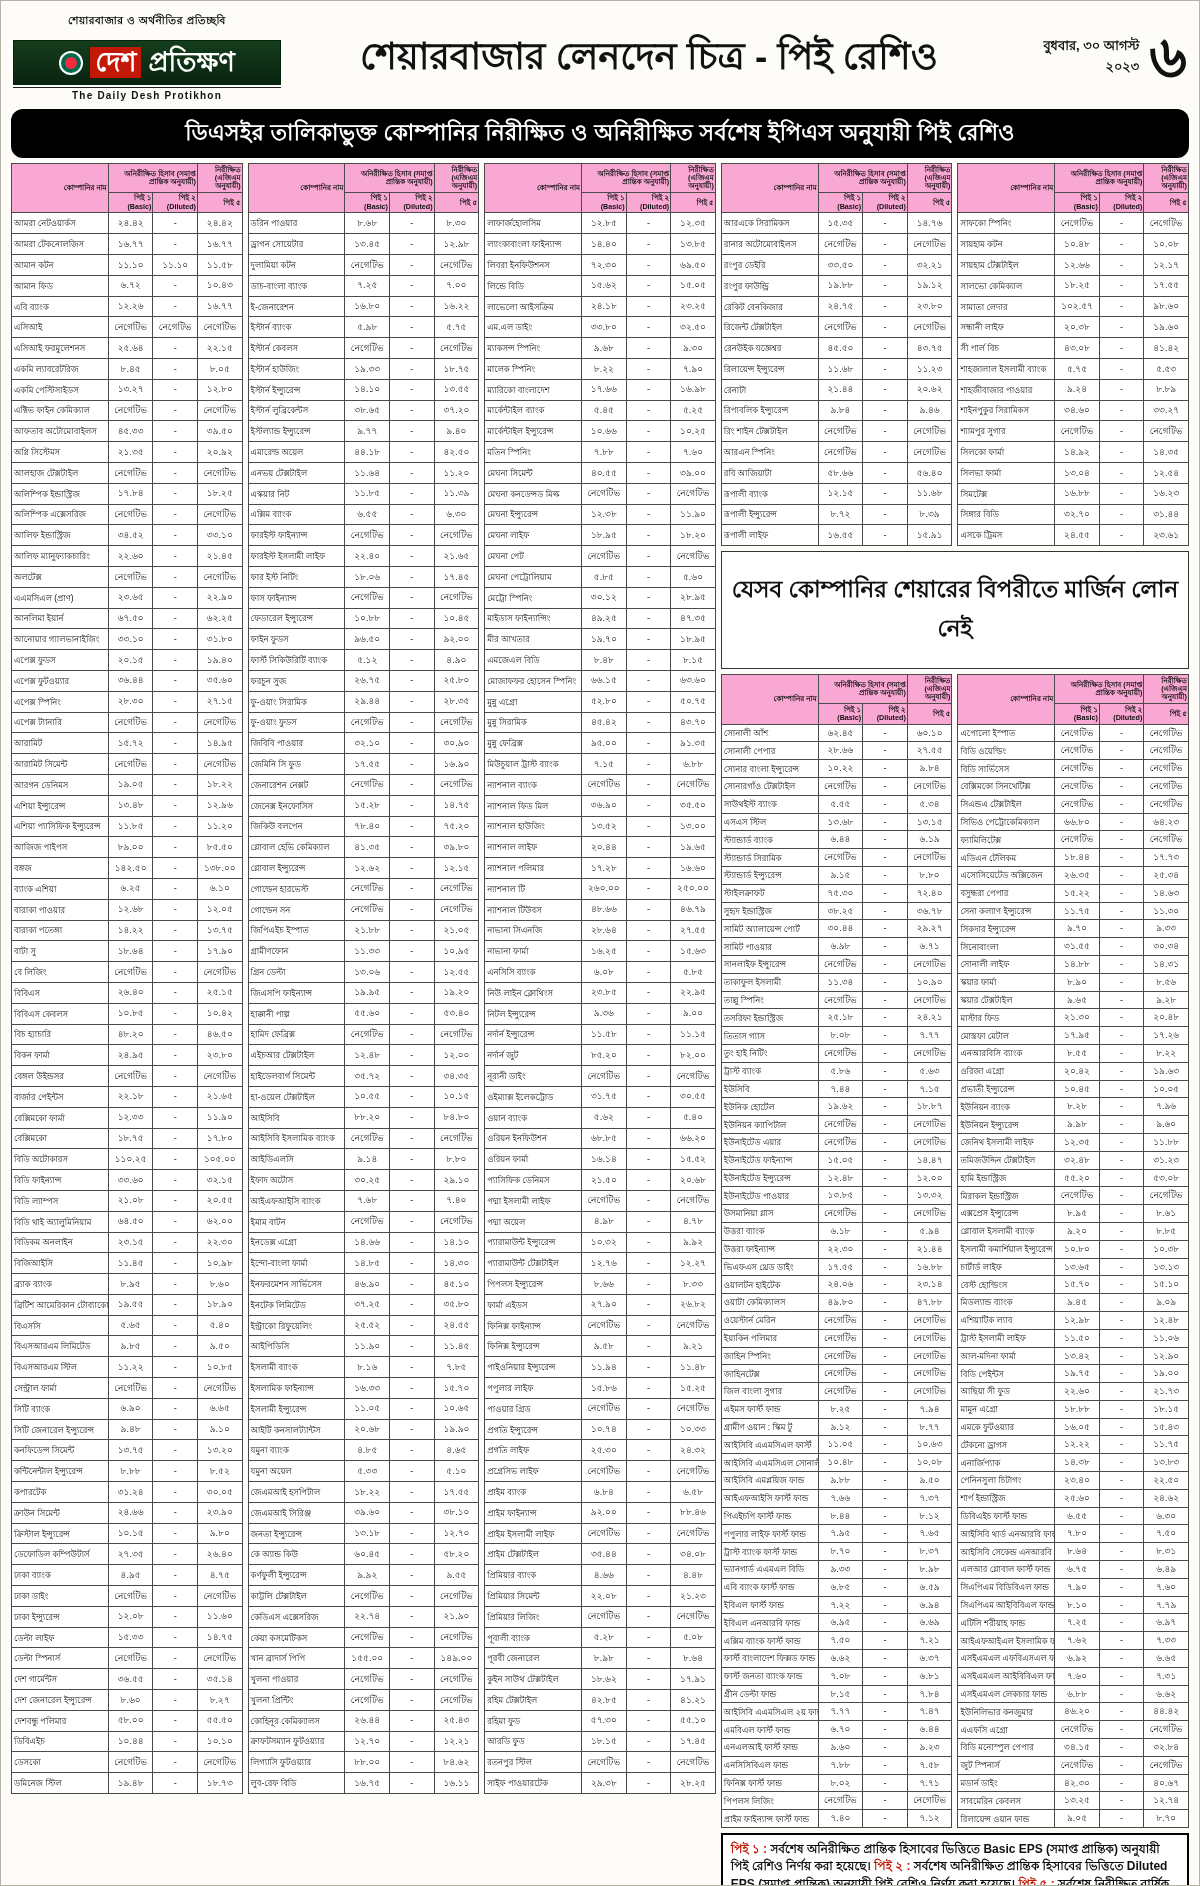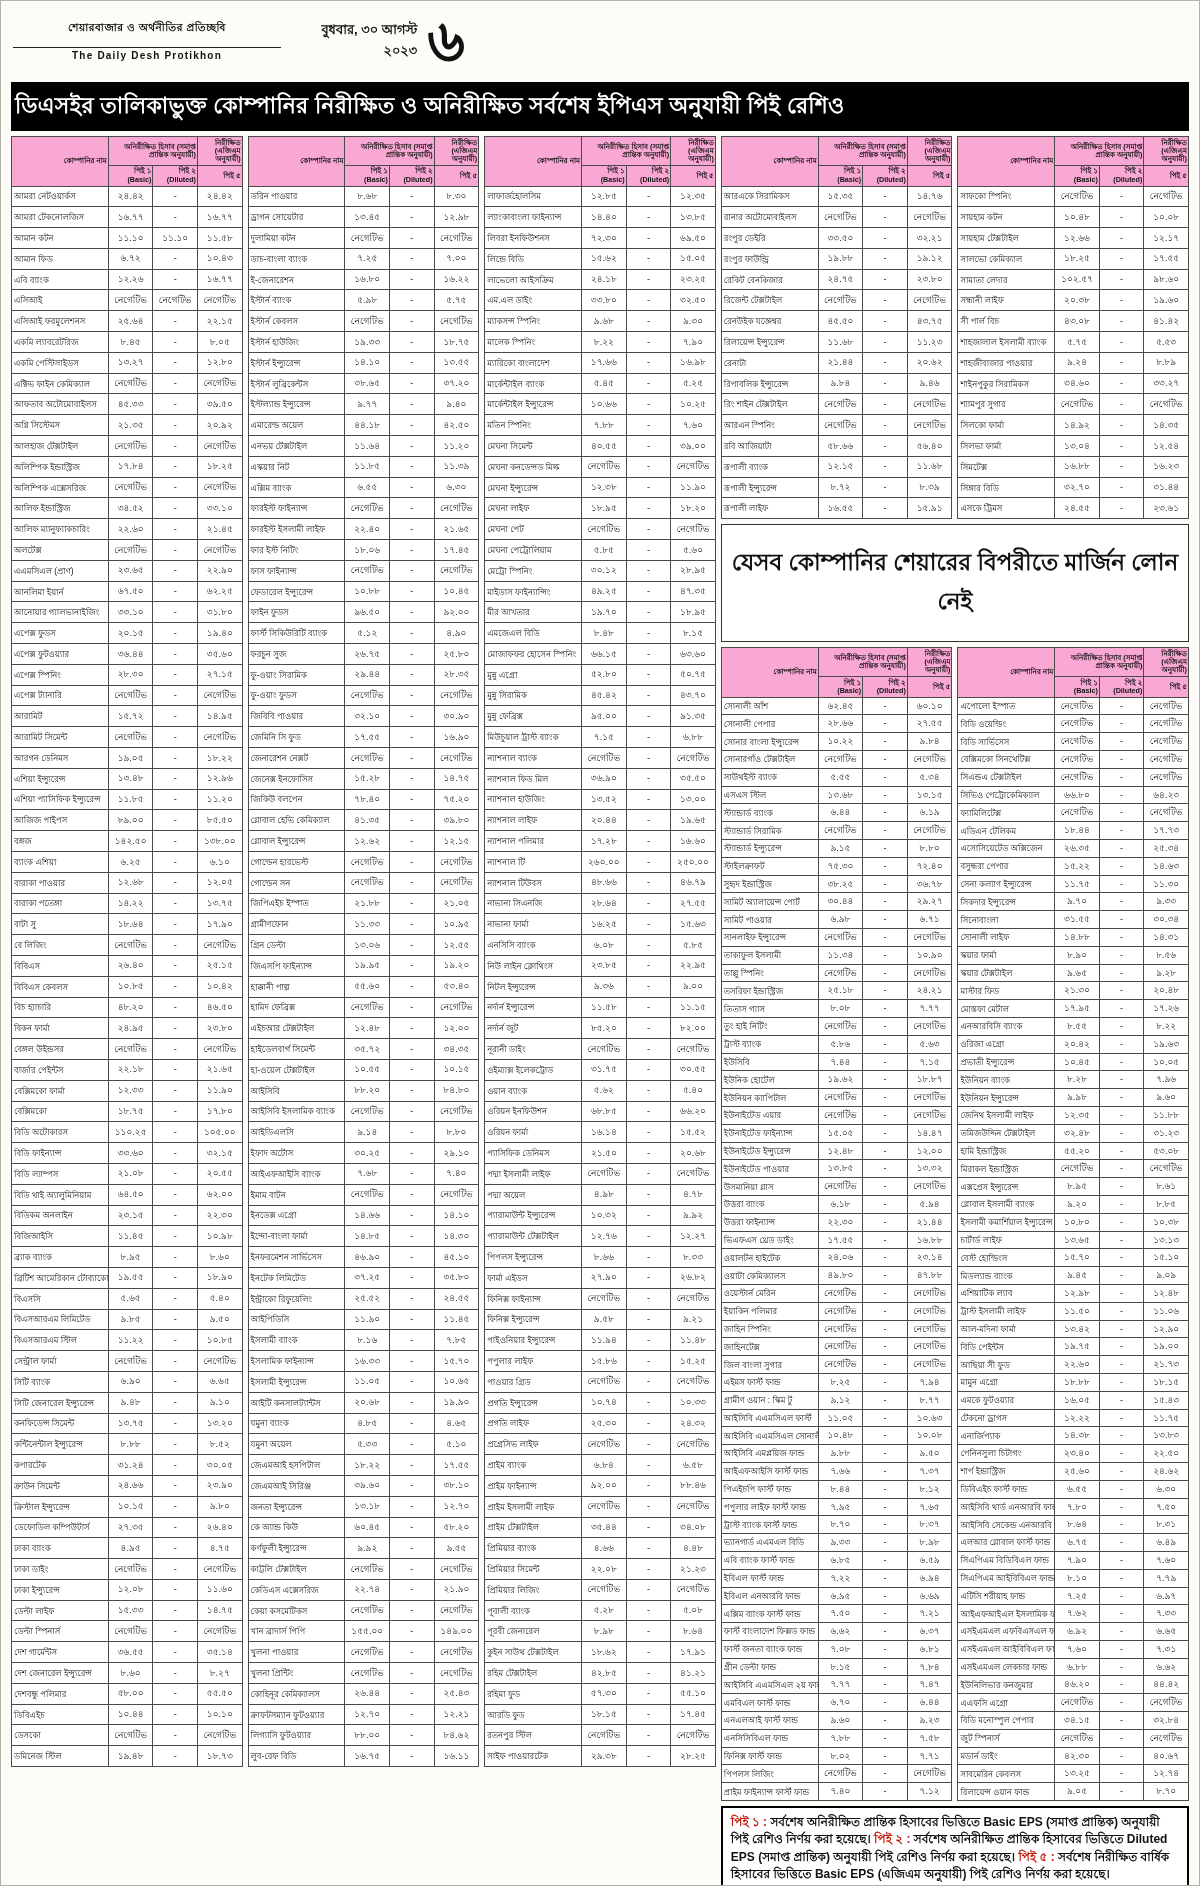--- a/index.html
+++ b/index.html
@@ -23,22 +23,22 @@
   .flag-dot { position:absolute; left:6px; top:6px; width:12px; height:12px; border-radius:50%; background:#f42a41; }
   .brand-first { background:#c21807; color:#fff; font-size:27px; font-weight:bold; padding:0 5px; line-height:1.15; }
   .brand-rest { color:#fff; font-size:27px; font-weight:bold; line-height:1.15; }
   .english { font-size:10px; font-weight:bold; letter-spacing:1.2px; margin-top:2px; border-top:1.5px solid #222; padding-top:2px; }
   .headline { flex:1; text-align:center; font-size:37px; font-weight:bold; line-height:1.1; }
   .dateblock { flex:0 0 auto; width:170px; text-align:right; display:flex; align-items:center; justify-content:flex-end; gap:10px; }
   .date { font-size:13px; font-weight:bold; }
   .pagenum { font-size:58px; font-weight:bold; line-height:.95; }
   
   .banner {
-    background:#000; color:#fff; font-size:22px; font-weight:bold;
-    padding:6px 4px; margin:8px 0 5px 0; letter-spacing:.3px;
+    background:#000; color:#fff; text-align:center; font-size:22px; font-weight:bold;
+    padding:6px 4px; margin:2px 0 5px 0; letter-spacing:.3px;border-radius:12px;
   }
   
   .content { display:grid; grid-template-columns:repeat(5,1fr); gap:5px; align-items:start; }
   .right-sec { grid-column:4/6; display:flex; flex-direction:column; gap:5px; }
   .top-tables, .margin-tables { display:grid; grid-template-columns:1fr 1fr; gap:5px; align-items:start; }
   
   table.pe-table { width:100%; border-collapse:collapse; table-layout:fixed; background:#fff; }
   table.pe-table th, table.pe-table td {
     border:0.5px solid #4a4a4a; overflow:hidden; vertical-align:middle;
   }
@@ -63,22 +63,30 @@
   .fn-label { color:#c21807; }
 </style>
 </head>
 <body>
 
 <div class="page">
 
   <div class="mast-row">
     <div class="masthead">
       <div class="tagline">শেয়ারবাজার ও অর্থনীতির প্রতিচ্ছবি</div>
+      <div class="logo-box">
+        <span class="flag">
+            <span class="flag-dot"></span>
+          </span>
+        <span class="brand-first">দেশ</span>
+        <span class="brand-rest">প্রতিক্ষণ</span>
+      </div>
       <div class="english">The Daily Desh Protikhon</div>
     </div>
+    <h1 class="headline">শেয়ারবাজার লেনদেন চিত্র - পিই রেশিও</h1>
     <div class="dateblock">
       <div class="date">বুধবার, ৩০ আগস্ট ২০২৩</div>
       <div class="pagenum">৬</div>
     </div>
   </div>
 
   <div class="banner">ডিএসইর তালিকাভুক্ত কোম্পানির নিরীক্ষিত ও অনিরীক্ষিত সর্বশেষ ইপিএস অনুযায়ী পিই রেশিও</div>
 
   <div class="content">
     <table class="pe-table">

